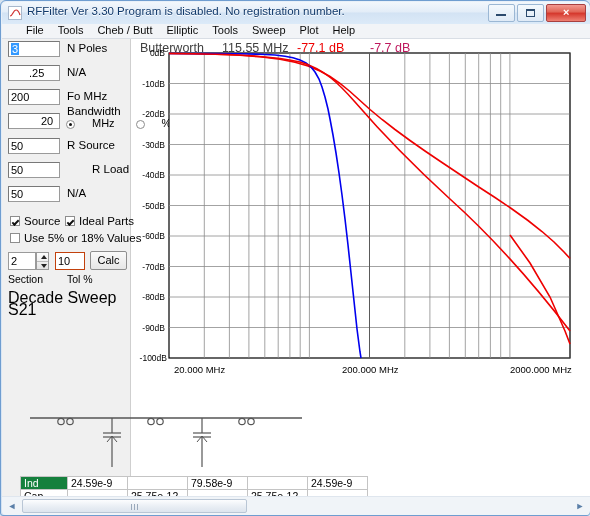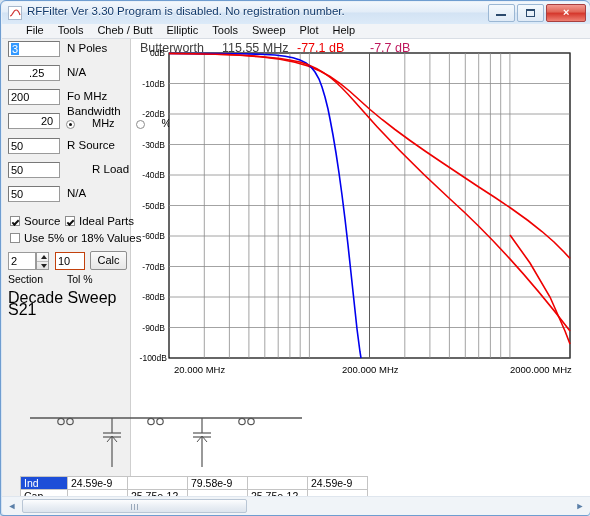--- a/index.html
+++ b/index.html
@@ -147,21 +147,21 @@
   
   .ctable{
     position:absolute;left:18px;top:437px;
     border-collapse:collapse;font-size:10.5px;color:#000;
   }
   .ctable td{
     border:1px solid #c4c4c4;height:13px;padding:0 3px;
     box-sizing:border-box;background:#fff;
   }
   .ctable td.hdr{width:47px;text-align:left;background:#fff;}
-  .ctable td.hdr.sel{background:#1d4ed8;color:#fff;}
+  .ctable td.hdr.sel{background:#15803d;color:#fff;}
   .ctable td.v{width:60px;}
 
   
   .hscroll{
     position:absolute;left:1px;top:495px;width:588px;height:18px;
     background:#f0f4f8;border-top:1px solid #dfe6ee;
     border-radius:0 0 4px 4px;
   }
   .hs-arrow{
     position:absolute;top:2px;width:14px;height:14px;

